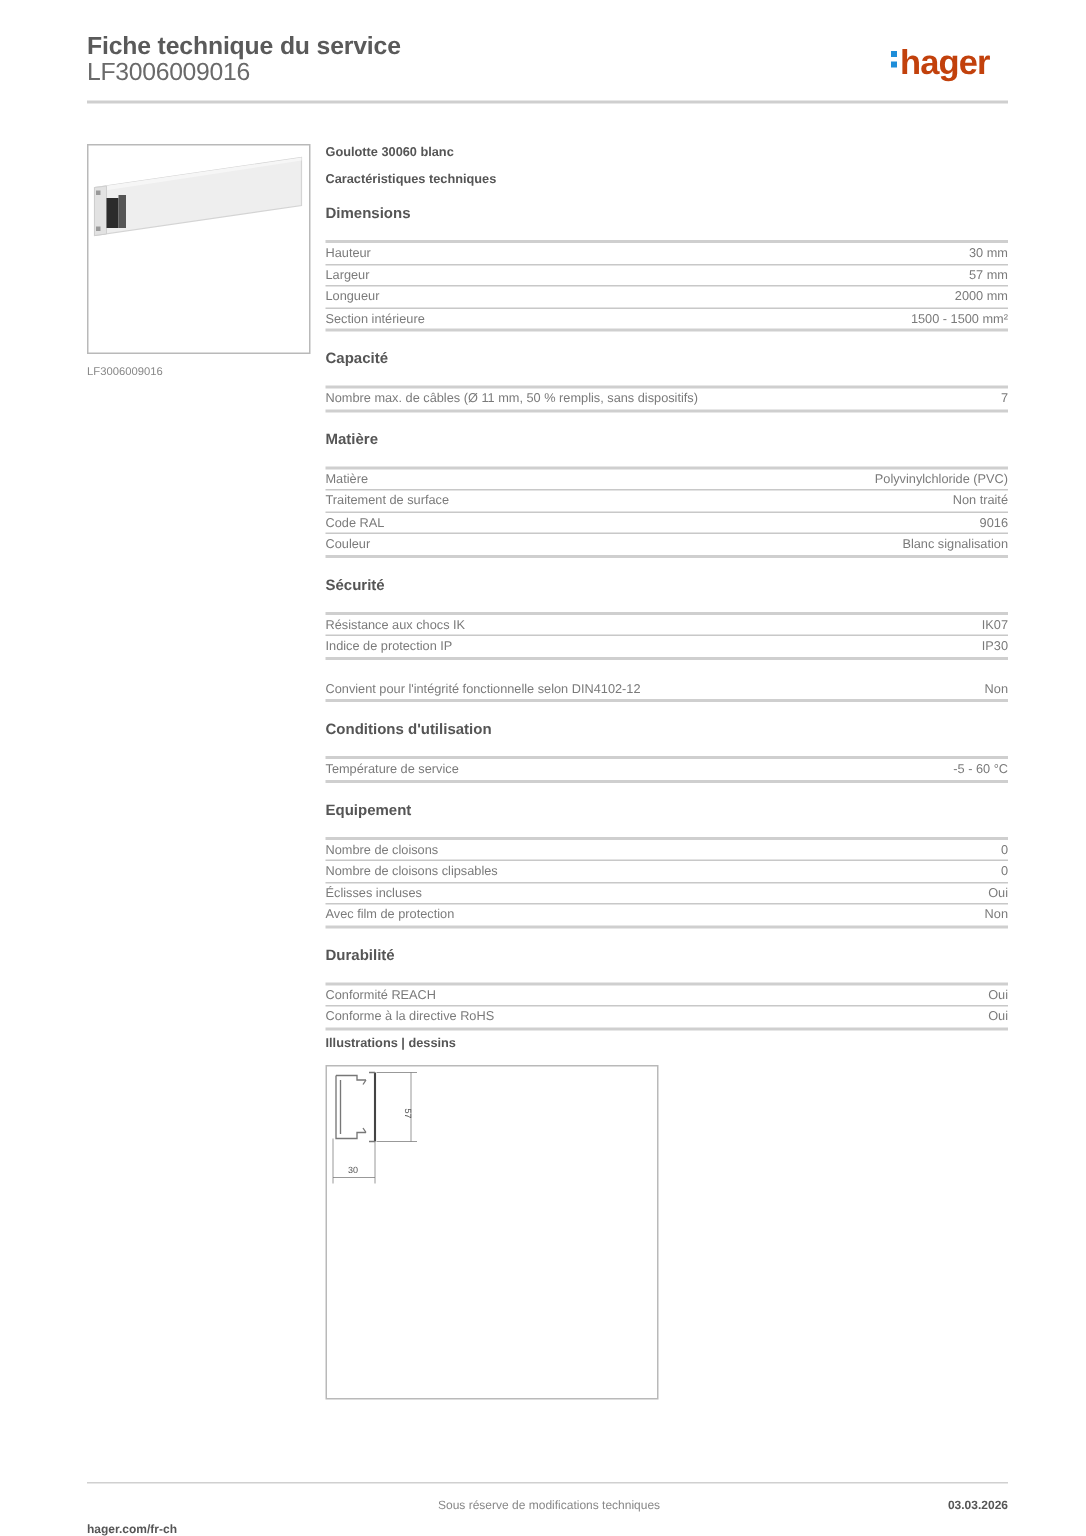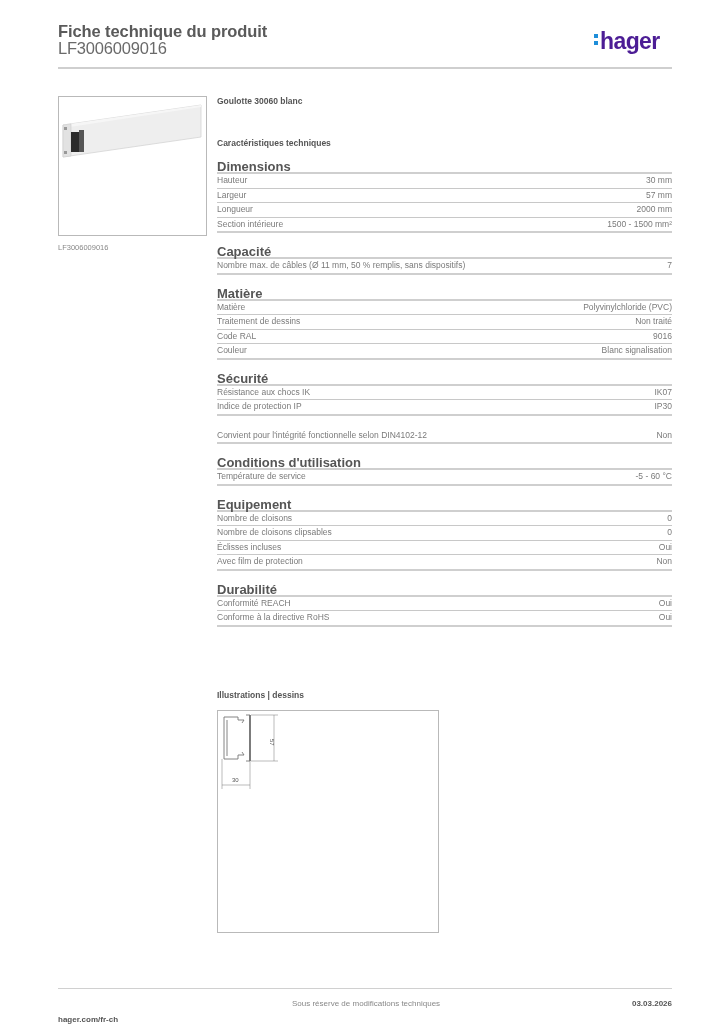--- a/index.html
+++ b/index.html
@@ -2,49 +2,49 @@
 <html><head>
 <meta charset="utf-8">
 <style>
   html, body { margin: 0; padding: 0; background: #ffffff; }
   body {
     width: 724px; height: 1024px; position: relative; overflow: hidden;
     font-family: "Liberation Sans", sans-serif; color: #666;
   }
   .title { position: absolute; left: 58px; top: 22px; font-size: 16.5px; font-weight: bold; color: #5a5a5a; letter-spacing: -0.1px; }
   .subtitle { position: absolute; left: 58px; top: 39px; font-size: 16.5px; color: #6a6a6a; letter-spacing: -0.2px; }
-  .logo { position: absolute; left: 594px; top: 28px; font-size: 23px; font-weight: bold; color: #4c1d95; letter-spacing: -0.6px; }
+  .logo { position: absolute; left: 594px; top: 28px; font-size: 23px; font-weight: bold; color: #c2410c; letter-spacing: -0.6px; }
   .logo .colon { display: inline-block; width: 4px; margin-right: 2px; vertical-align: 1px; }
   .logo .colon i { display: block; width: 4px; height: 4px; background: #1e8ed9; margin: 3px 0; }
   .header-rule { position: absolute; left: 58px; top: 67px; width: 614px; height: 2px; background: #cfcfcf; }
 
   .photo-frame { position: absolute; left: 58px; top: 96px; width: 149px; height: 140px; border: 1px solid #b9b9b9; box-sizing: border-box; background: #fff; }
   .photo-ref { position: absolute; left: 58px; top: 243px; font-size: 7.5px; color: #888; }
 
   .spec { position: absolute; left: 217px; top: 96px; width: 455px; }
   .product-name { font-size: 8.5px; font-weight: bold; color: #555; height: 10px; }
-  .spec-heading { font-size: 8.5px; font-weight: bold; color: #555; margin-top: 32px; height: 10px; }
+  .spec-heading { font-size: 8.5px; font-weight: bold; color: #555; margin-top: 8px; height: 10px; }
   .group { margin-top: 13px; }
   .group:first-of-type { margin-top: 15px; }
-  .group-title { font-size: 13px; font-weight: bold; color: #555; height: 11px; line-height: 11px; border-bottom: 2px solid #cfcfcf; padding-bottom: 0; }
+  .group-title { font-size: 10px; font-weight: bold; color: #555; height: 11px; line-height: 11px; border-bottom: 2px solid #cfcfcf; padding-bottom: 12px; }
   .row { display: flex; justify-content: space-between; height: 13.5px; line-height: 13.5px; font-size: 8.5px; color: #7a7a7a; border-bottom: 1px solid #c8c8c8; }
   .row:last-child { border-bottom: 2px solid #cfcfcf; align-items: flex-end; }
   .row .v { text-align: right; }
   .illus-heading { position: absolute; left: 217px; top: 690px; font-size: 8.5px; font-weight: bold; color: #555; }
   .illus-frame { position: absolute; left: 217px; top: 710px; width: 222px; height: 223px; border: 1px solid #b9b9b9; box-sizing: border-box; background: #fff; }
 
   .footer-rule { position: absolute; left: 58px; top: 988px; width: 614px; height: 1px; background: #d0d0d0; }
   .footer-left { position: absolute; left: 58px; top: 999px; font-size: 8px; font-weight: bold; color: #555; margin-top: 16px; }
   .footer-center { position: absolute; left: 292px; top: 999px; font-size: 8px; color: #888; }
   .footer-right { position: absolute; right: 52px; top: 999px; font-size: 8px; font-weight: bold; color: #555; }
 </style>
 </head>
 <body>
 
-<div class="title">Fiche technique du produit</div>
+<div class="title">Fiche technique du service</div>
 <div class="subtitle">LF3006009016</div>
 <div class="logo">
   <span class="colon"><i></i><i></i></span><span>hager</span>
 </div>
 <div class="header-rule"></div>
 
 <div class="photo-frame">
   <svg width="147" height="138" viewBox="0 0 147 138">
     <polygon points="4,28 142,8 142,40 4,60" fill="#eeeeee" stroke="#d4d4d4" stroke-width="0.8"></polygon>
     <polygon points="4,28 142,8 142,10 4,31" fill="#f6f6f6"></polygon>
@@ -89,21 +89,21 @@
       </div>
   </div>
 
   <div class="group">
     <div class="group-title">Matière</div>
     <div class="row">
         <span>Matière</span>
         <span class="v">Polyvinylchloride (PVC)</span>
       </div>
     <div class="row">
-        <span>Traitement de dessins</span>
+        <span>Traitement de surface</span>
         <span class="v">Non traité</span>
       </div>
     <div class="row">
         <span>Code RAL</span>
         <span class="v">9016</span>
       </div>
     <div class="row">
         <span>Couleur</span>
         <span class="v">Blanc signalisation</span>
       </div>

